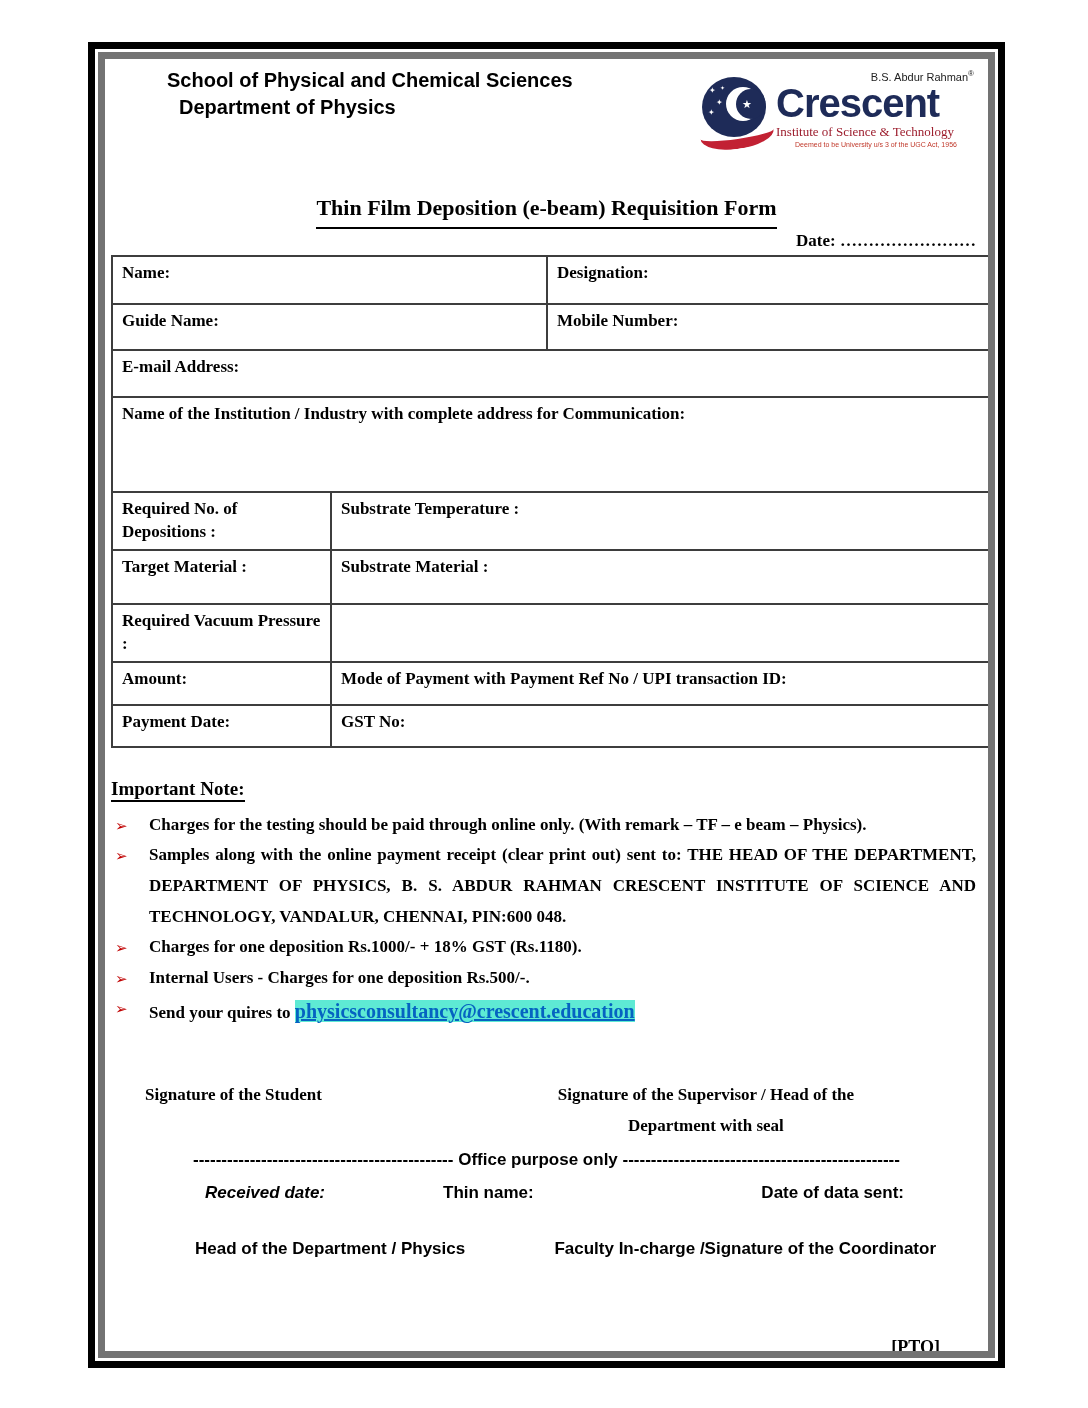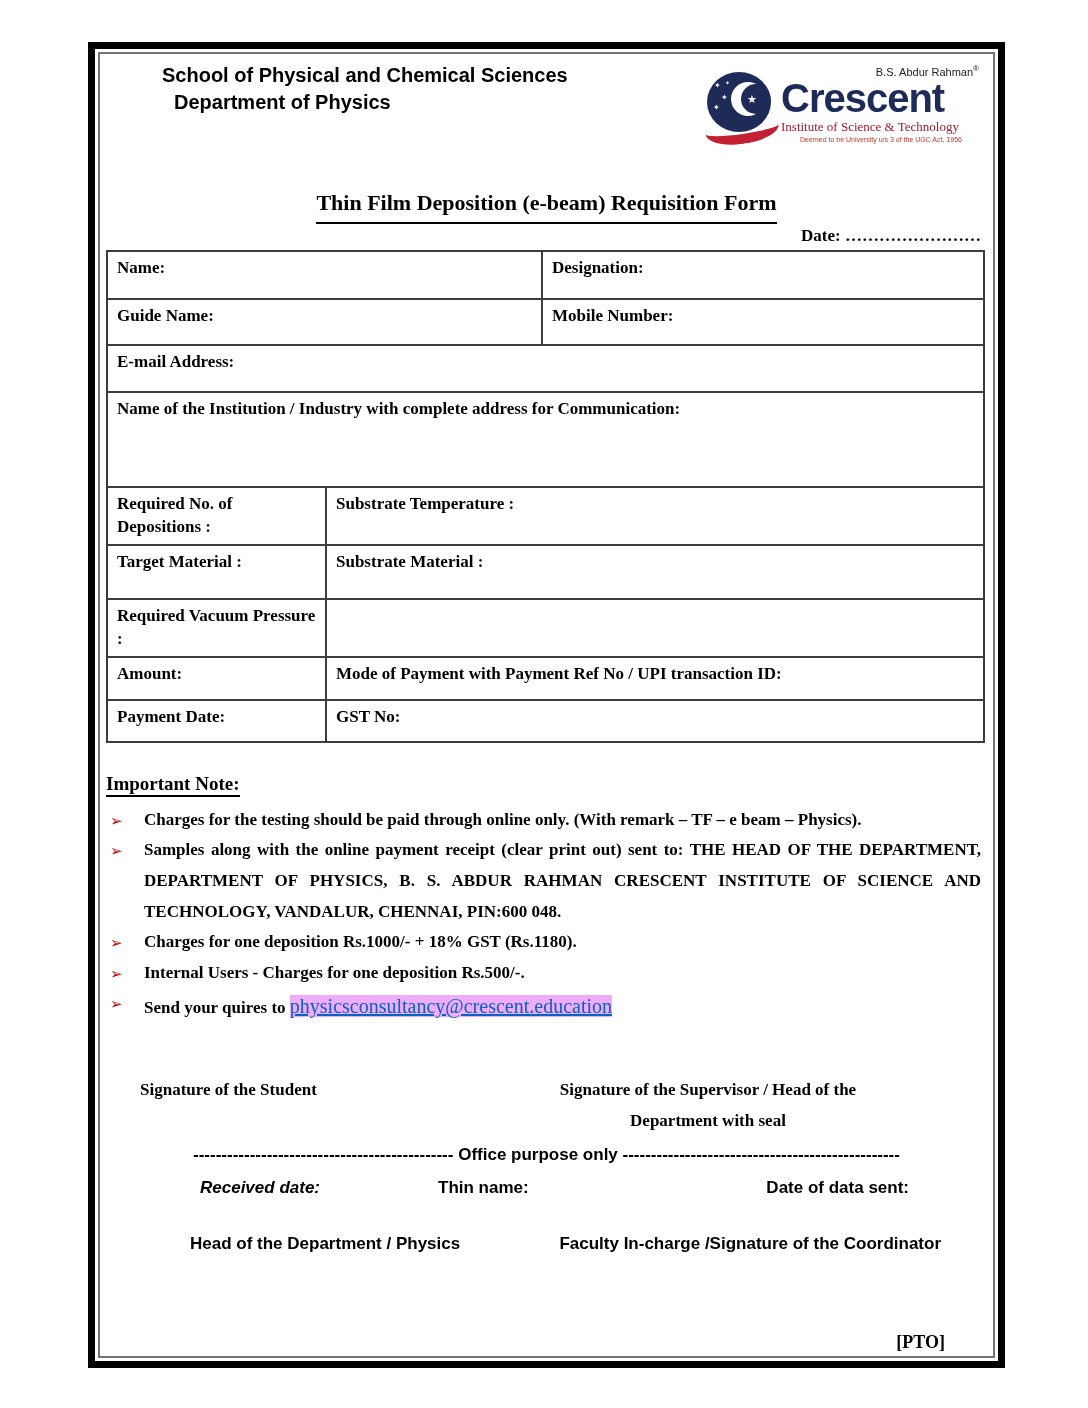--- a/index.html
+++ b/index.html
@@ -4,21 +4,21 @@
 <style>
   * { margin:0; padding:0; box-sizing:border-box; }
   body {
     width:1088px; height:1408px; position:relative;
     background:#ffffff; font-family:"Liberation Serif", serif; color:#000;
   }
   .page-frame {
     position:absolute; left:88px; top:42px; width:917px; height:1326px;
     border:7px solid #000;
   }
-  .page-frame-inner { position:absolute; inset:3px; border:2px solid #737373; }
+  .page-frame-inner { position:absolute; inset:3px; border:7px solid #737373; }
   .content { position:absolute; inset:0; overflow:hidden; }
 
   
   .header-row { position:relative; margin:8px 0 0 0; height:110px; }
   .school-lines { margin:6px 0 0 62px; font-family:"Liberation Sans", sans-serif; font-weight:bold; font-size:20px; line-height:1.35; }
   .school-lines .line2 { margin-left:12px; }
 
   .logo { position:absolute; top:2px; right:12px; display:flex; align-items:flex-start; }
   .logo-icon { position:relative; width:72px; height:78px; margin-top:8px; }
   .globe { position:absolute; left:0; top:0; width:64px; height:60px; border-radius:50%; background:#1E2B58; overflow:hidden; }
@@ -50,21 +50,21 @@
 
   
   .note { margin:30px 0 0 6px; }
   .note-heading { font-size:19px; font-weight:bold; }
   .note-heading span { border-bottom:2px solid #000; padding-bottom:1px; }
   .bullets { margin-top:10px; }
   .bullet { display:flex; }
   .bmark { width:38px; color:#C00000; font-size:15px; padding-left:4px; padding-top:7px; }
   .btext { flex:1; font-weight:bold; font-size:17px; line-height:1.8; padding-right:12px; }
   .btext.justify { text-align:justify; }
-  .email-link { color:#0563C1; text-decoration:underline; background:#f0abfc; font-weight:normal; font-size:20px; }
+  .email-link { color:#0563C1; text-decoration:underline; background:#5eead4; font-weight:bold; font-size:20px; }
 
   
   .sig-row { display:flex; margin-top:56px; }
   .sig-left { margin-left:40px; width:340px; font-weight:bold; font-size:17px; }
   .sig-right { width:480px; margin-left:auto; margin-right:50px; text-align:center; font-weight:bold; font-size:17px; }
   .sig-right .l2 { margin-top:11px; }
 
   
   .office { font-family:"Liberation Sans", sans-serif; font-weight:bold; font-size:17px; }
   .office-divider { margin-top:14px; text-align:center; white-space:nowrap; letter-spacing:0; }

